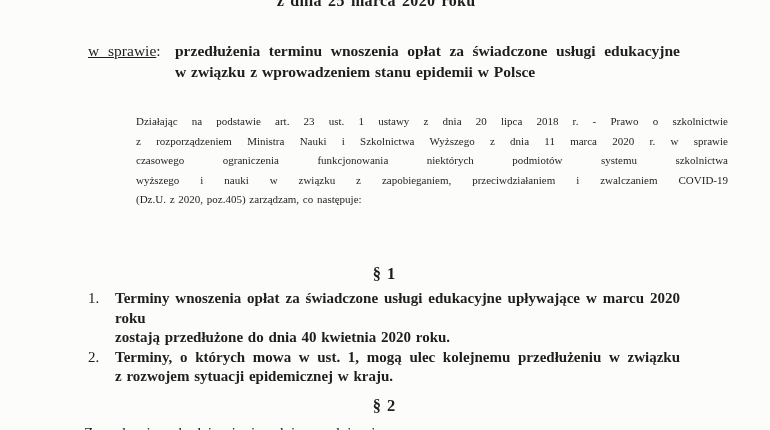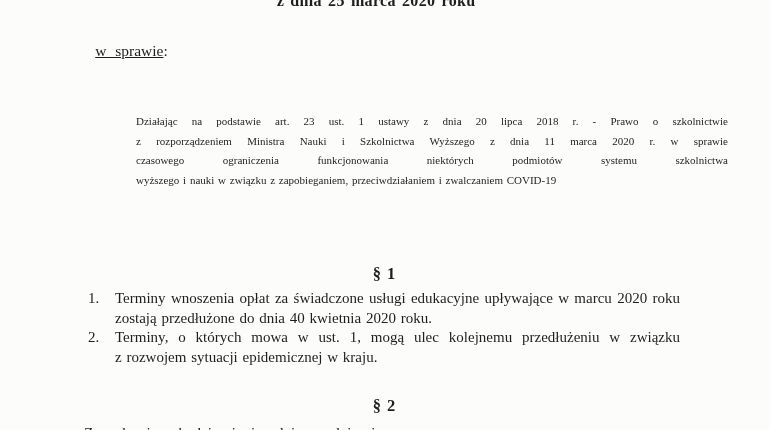--- a/index.html
+++ b/index.html
@@ -21,21 +21,21 @@
     position:absolute;top:-8px;left:0;width:752px;
     text-align:center;font-weight:bold;font-size:16px;line-height:18px;
     letter-spacing:.3px;word-spacing:2px;
   }
   
   .subject{
     position:absolute;top:40px;left:88px;width:592px;
     font-size:15.5px;line-height:21px;
     display:flex;
   }
-  .subject-label{flex:none;width:87px;word-spacing:5px;text-align:center;}
+  .subject-label{flex:none;width:87px;word-spacing:5px;}
   .subject-label .ul{text-decoration:underline;}
   .subject-text{flex:1;font-weight:bold;word-spacing:1px;}
   
   .intro{
     position:absolute;top:112px;left:88px;width:592px;
     font-size:11px;line-height:19.5px;word-spacing:1px;margin-left:48px;
   }
   
   .jline{text-align:justify;text-align-last:justify;}
   .jline:last-child{text-align-last:left;}
@@ -47,45 +47,50 @@
   }
   .sec-1{top:265px;}
   .sec-2{top:397px;}
   
   .olist{
     position:absolute;top:289px;left:88px;width:592px;
     font-size:15px;line-height:19.5px;word-spacing:1px;
   }
   .list-item{display:flex;}
   .item-number{flex:none;width:27px;}
-  .item-lines{flex:1;min-width:0;}
+  .item-lines{flex:1;min-width:0;font-weight:bold;}
   
   .closing-line{
     position:absolute;top:423px;left:84px;width:592px;
     font-size:15px;line-height:20px;
   }
 </style>
 </head>
 <body>
 
 <div class="page">
 
   <div class="page-edge"></div>
 
   <div class="date-line">z dnia 25 marca 2020 roku</div>
 
   <div class="subject">
     <div class="subject-label"><span class="ul">w sprawie</span><span>:</span></div>
+    <div class="subject-text">
+        <div class="jline">przedłużenia terminu wnoszenia opłat za świadczone usługi edukacyjne</div>
+        <div class="jline">w związku z wprowadzeniem stanu epidemii w Polsce</div>
+      </div>
   </div>
 
   <div class="intro">
       <div class="jline">Działając na podstawie art. 23 ust. 1 ustawy z dnia 20 lipca 2018 r. - Prawo o szkolnictwie</div>
       <div class="jline">z rozporządzeniem Ministra Nauki i Szkolnictwa Wyższego z dnia 11 marca 2020 r. w sprawie</div>
       <div class="jline">czasowego ograniczenia funkcjonowania niektórych podmiotów systemu szkolnictwa</div>
       <div class="jline">wyższego i nauki w związku z zapobieganiem, przeciwdziałaniem i zwalczaniem COVID-19</div>
+      <div class="jline">(Dz.U. z 2020, poz.405) zarządzam, co następuje:</div>
     </div>
 
   <div class="sec-heading sec-1">§ 1</div>
 
   <div class="olist">
 
       <div class="list-item">
         <div class="item-number">1.</div>
         <div class="item-lines">
           <div class="jline">Terminy wnoszenia opłat za świadczone usługi edukacyjne upływające w marcu 2020 roku</div>

